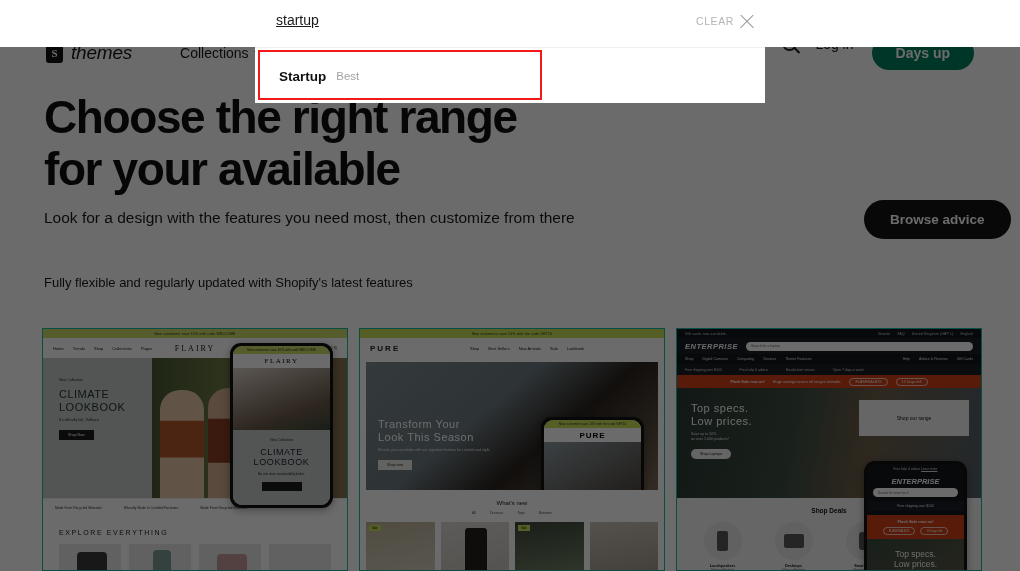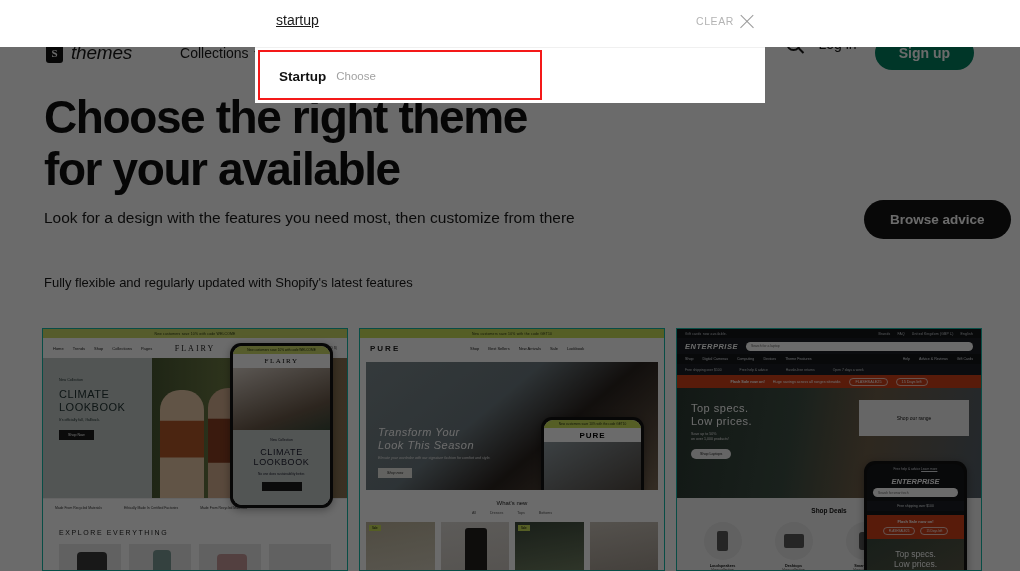--- a/index.html
+++ b/index.html
@@ -210,21 +210,21 @@
   
   .c2 { background: #ffffff; }
   .c2 .mini-bar { background: #cbe05a; color: #2a3410; }
   .c2 .mini-nav { background: #fff; color: #222; }
   .c2 .hero2 {
     height: 128px; margin: 4px 6px 0;
     background: linear-gradient(140deg,#7d8a8e 0%,#6d7a80 40%,#2b2420 62%,#7d6a56 100%);
     position: relative; overflow: hidden;
   }
   .c2 .hero2 .mini-title { color: #fff; }
-  .c2 .hero2-txt { position: absolute; left: 12px; top: 64px; font-style: italic; }
+  .c2 .hero2-txt { position: absolute; left: 12px; top: 56px; }
   .c2 .mini-cta { background: #e9e9e4; color: #222; }
   .c2 .whatsnew { text-align: center; font-size: 6px; padding: 10px 0 5px; color: #1b1b1b; }
   .c2 .tabs { display: flex; justify-content: center; gap: 14px; font-size: 3.6px; color: #555; }
   .c2 .grid2 { display: flex; gap: 6px; padding: 7px 6px; }
   .c2 .g2 { width: 72px; height: 62px; position: relative; }
 
   
   .c3 { background: #c2410c; }
   .c3 .mini-bar { background: #14161a; color: #cfd3d8; justify-content: space-between; padding: 0 8px; }
   .c3 .topnav {
@@ -374,27 +374,27 @@
       <span class="shop-bag">S</span>
       <span class="brand-word">themes</span>
     </div>
     <div class="nav-collections">
       <span>Collections</span>
       <span class="chev"></span>
     </div>
     <div class="header-right">
       <span class="mag"></span>
       <span class="login-link">Log in</span>
-      <button class="signup-btn">Sign up</button>
+      <button class="signup-btn">Days up</button>
     </div>
   </div>
 
   <div class="hero">
     <h1>
-      <span>Choose the right theme</span><br>
+      <span>Choose the right range</span><br>
       <span>for your available</span>
     </h1>
     <p>Look for a design with the features you need most, then customize from there</p>
   </div>
   <button class="browse-btn">Browse advice</button>
 
   <div class="section-head">
     <p>Fully flexible and regularly updated with Shopify's latest features</p>
   </div>
 
@@ -625,17 +625,17 @@
 
 <div id="searchbar">
   <input id="search-input" value="startup" placeholder="Search themes" style="">
   <button id="clear-btn">CLEAR</button>
   <button id="close-btn"></button>
 </div>
 
 <div id="suggestions">
   <div class="sugg-item">
     <span class="sugg-name">Startup</span>
-    <span class="sugg-type">Choose</span>
+    <span class="sugg-type">Best</span>
   </div>
 </div>
 
 <div id="annot" style="border-color: rgb(244, 25, 25);"></div>
 
 </body></html>

